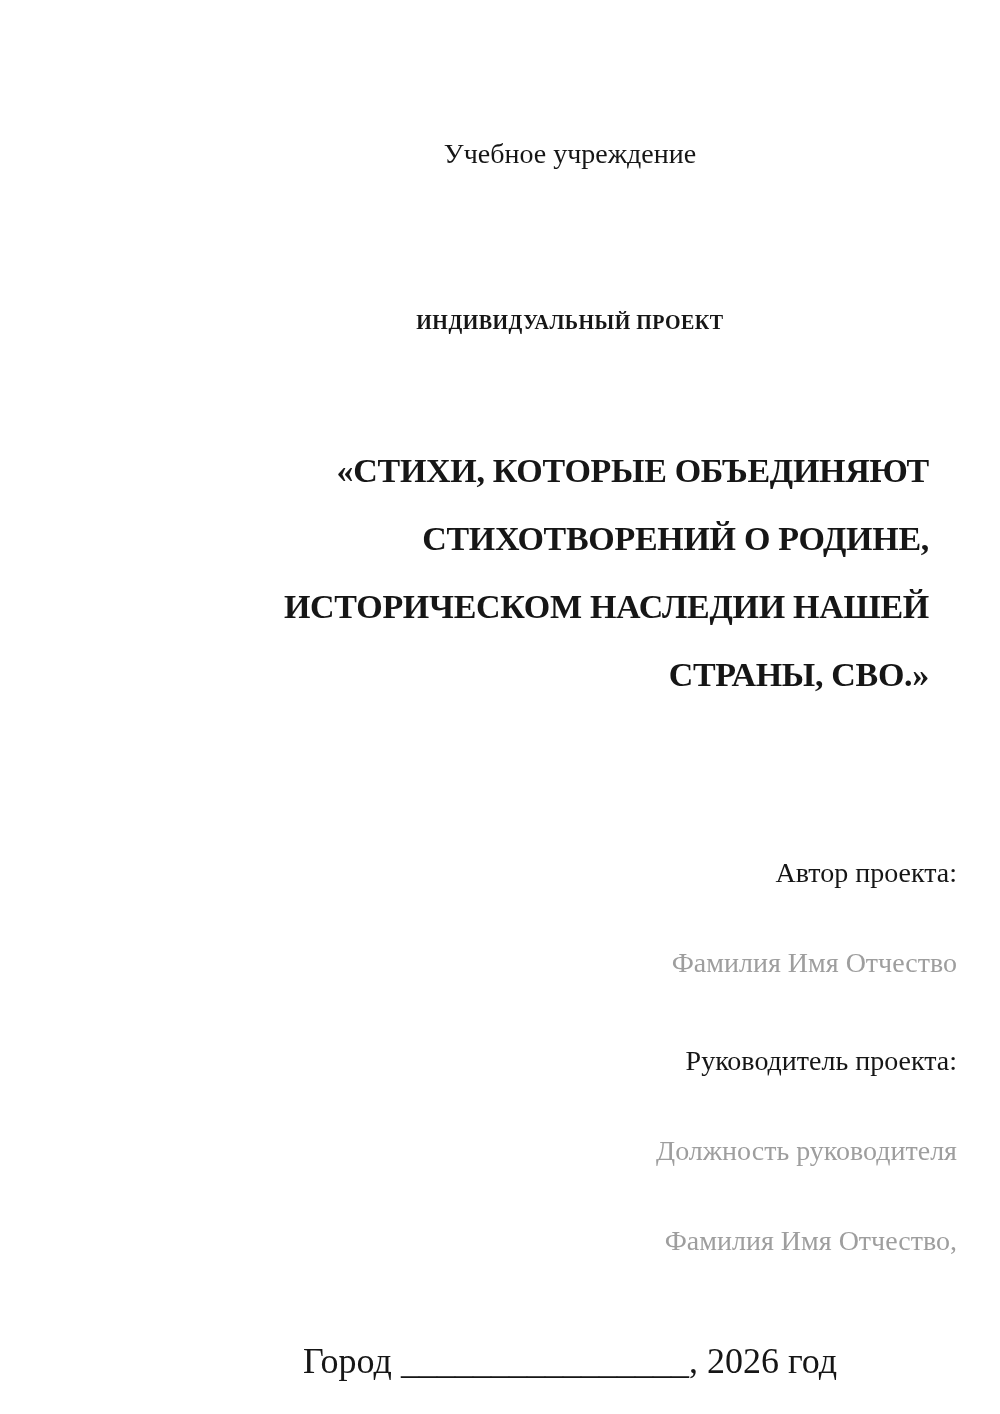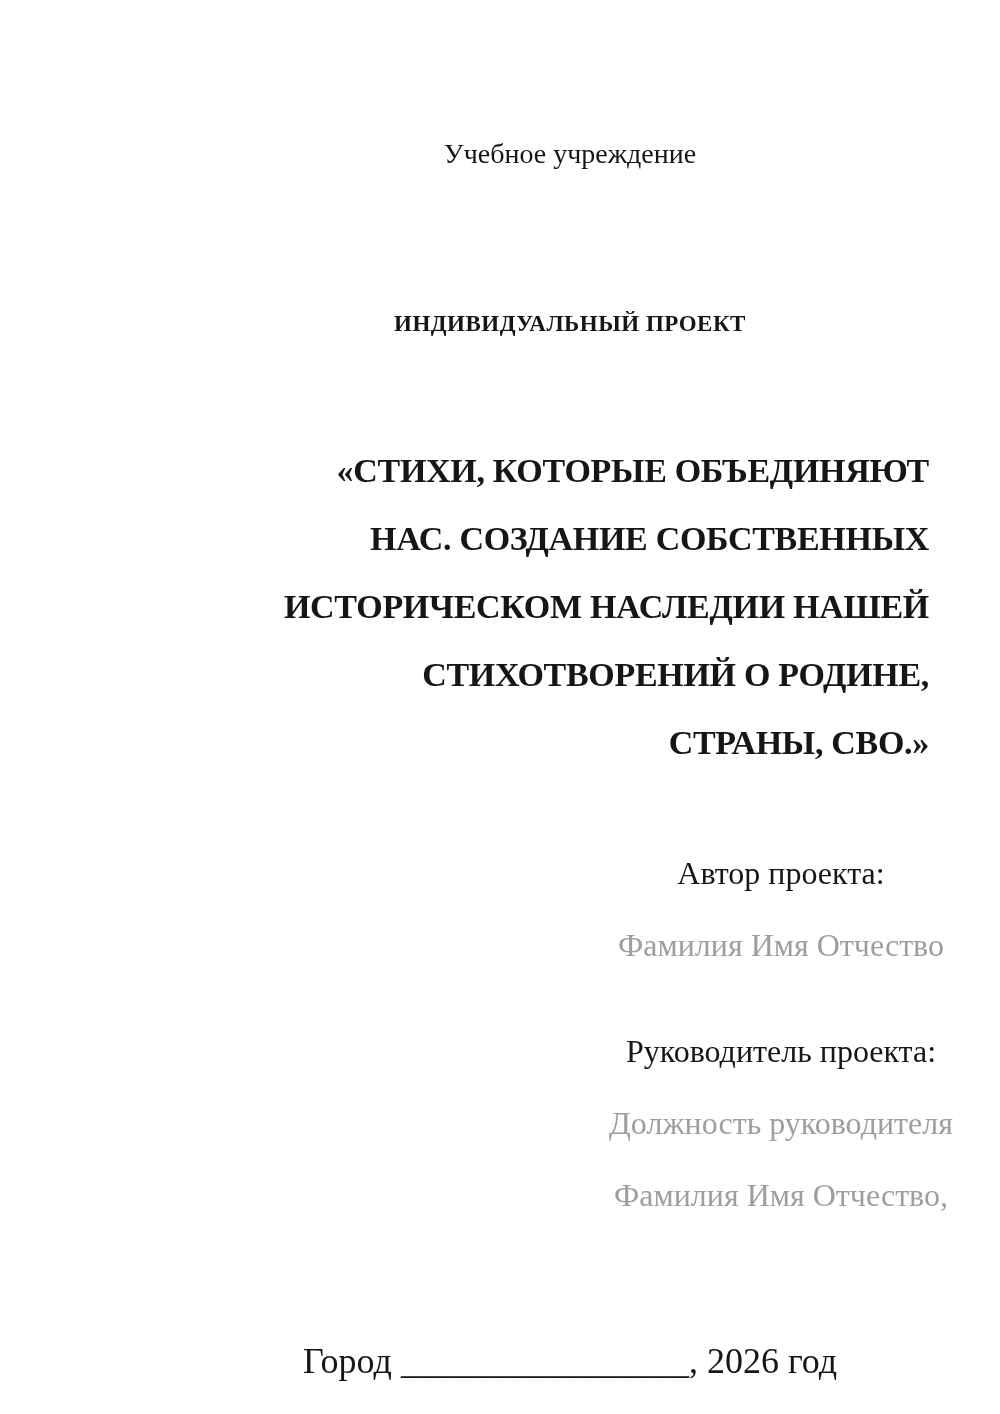--- a/index.html
+++ b/index.html
@@ -29,62 +29,61 @@
     width: 786px;
     text-align: center;
   }
   .institution {
     top: 87px;
     font-size: 28px;
     line-height: 32px;
   }
   .doctype {
     top: 260px;
-    font-size: 23px;
+    font-size: 20px;
     font-weight: bold;
     letter-spacing: 0.5px;
   }
   .title {
     top: 386px;
     font-size: 34px;
     font-weight: bold;
     line-height: 34px;
     letter-spacing: -0.3px;
     text-align: right;
   }
   .credits {
     position: absolute;
     left: 537px;
     top: 786px;
     width: 420px;
-    text-align: center;
-    font-size: 32px;
+    text-align: right;
+    font-size: 28px;
     line-height: 38px;
   }
-  .credits .muted { color: var(--muted); }
-  .credits .supervisor-label { margin-top: 34px; }
+  .credits .muted { color: var(--muted); margin-top: 18px; }
+  .credits .supervisor-label { margin-top: 26px; }
   .footer-line {
     top: 1289px;
     font-size: 36px;
   }
 </style>
 </head>
 <body>
 
 <div class="page">
 
   <div class="band institution">Учебное учреждение</div>
 
   <div class="band doctype">ИНДИВИДУАЛЬНЫЙ ПРОЕКТ</div>
 
   <div class="band title">
     <div>«СТИХИ, КОТОРЫЕ ОБЪЕДИНЯЮТ</div>
-    <div>НАС. СОЗДАНИЕ СОБСТВЕННЫХ</div>
+    <div>СТИХОТВОРЕНИЙ О РОДИНЕ,</div>
     <div>ИСТОРИЧЕСКОМ НАСЛЕДИИ НАШЕЙ</div>
-    <div>СТИХОТВОРЕНИЙ О РОДИНЕ,</div>
     <div>СТРАНЫ, СВО.»</div>
   </div>
 
   <div class="credits">
     <div>Автор проекта:</div>
     <div class="muted">Фамилия Имя Отчество</div>
     <div class="supervisor-label">Руководитель проекта:</div>
     <div class="muted">Должность руководителя</div>
     <div class="muted">Фамилия Имя Отчество,</div>
   </div>

